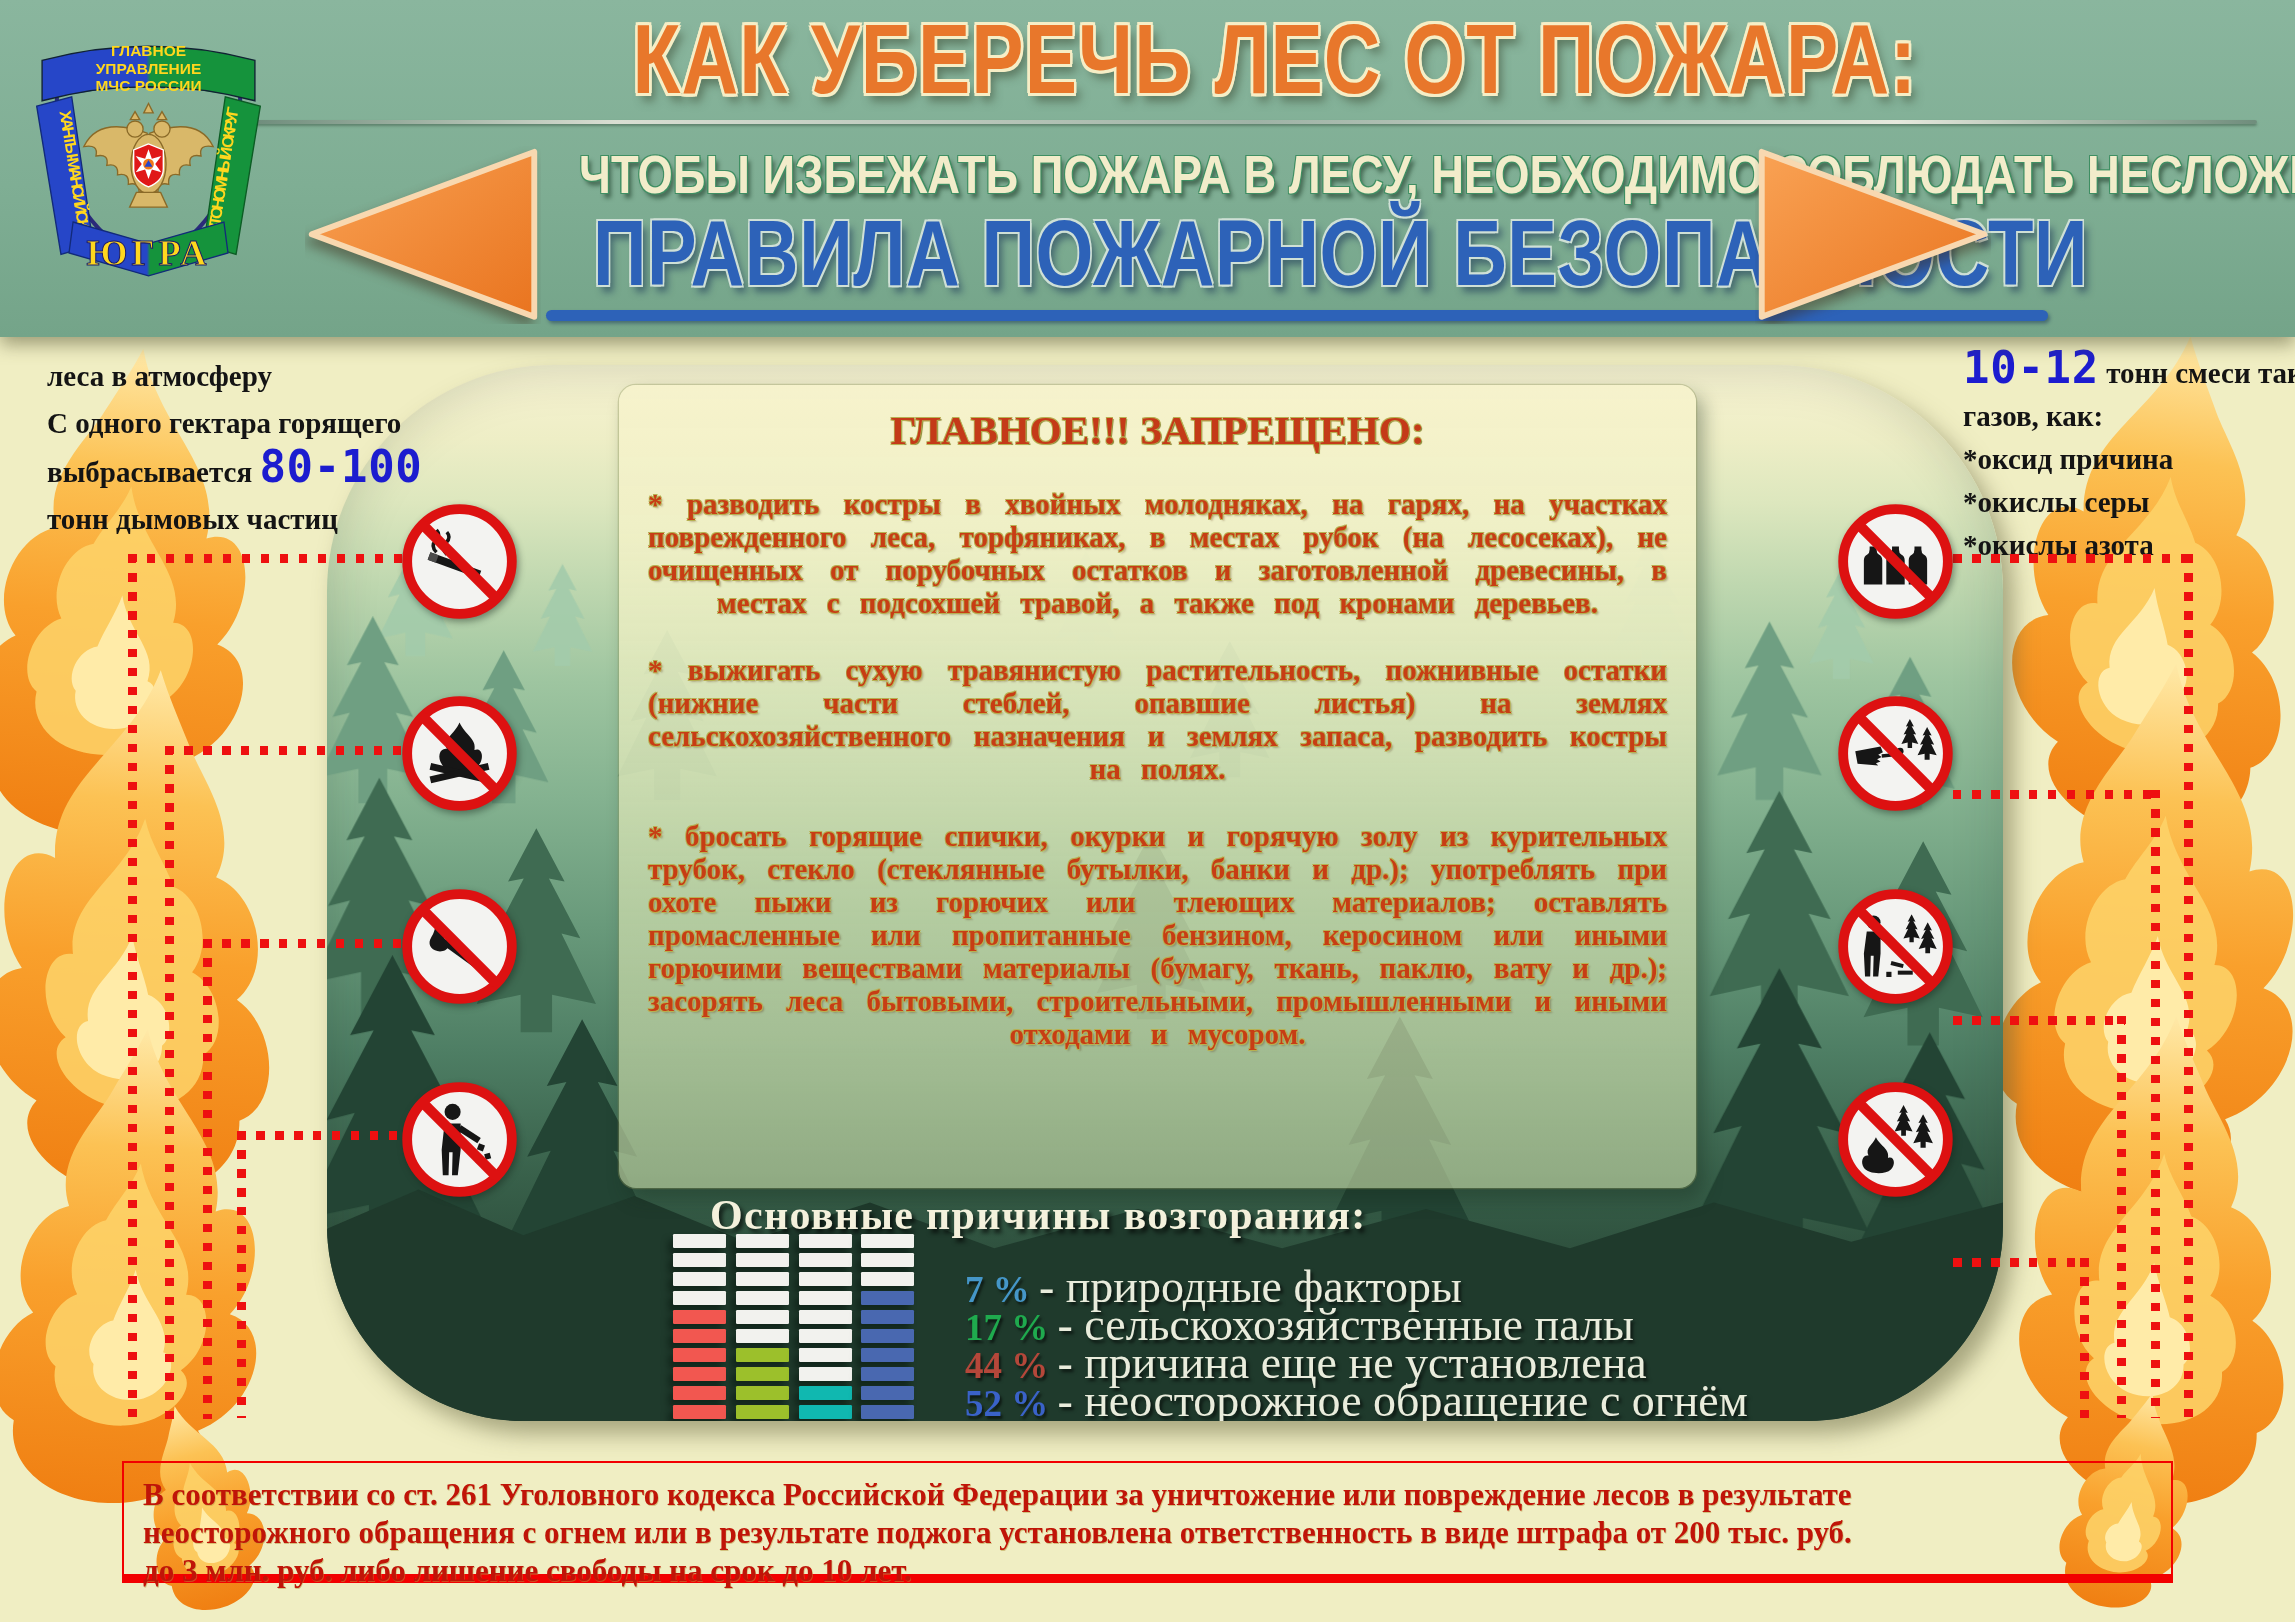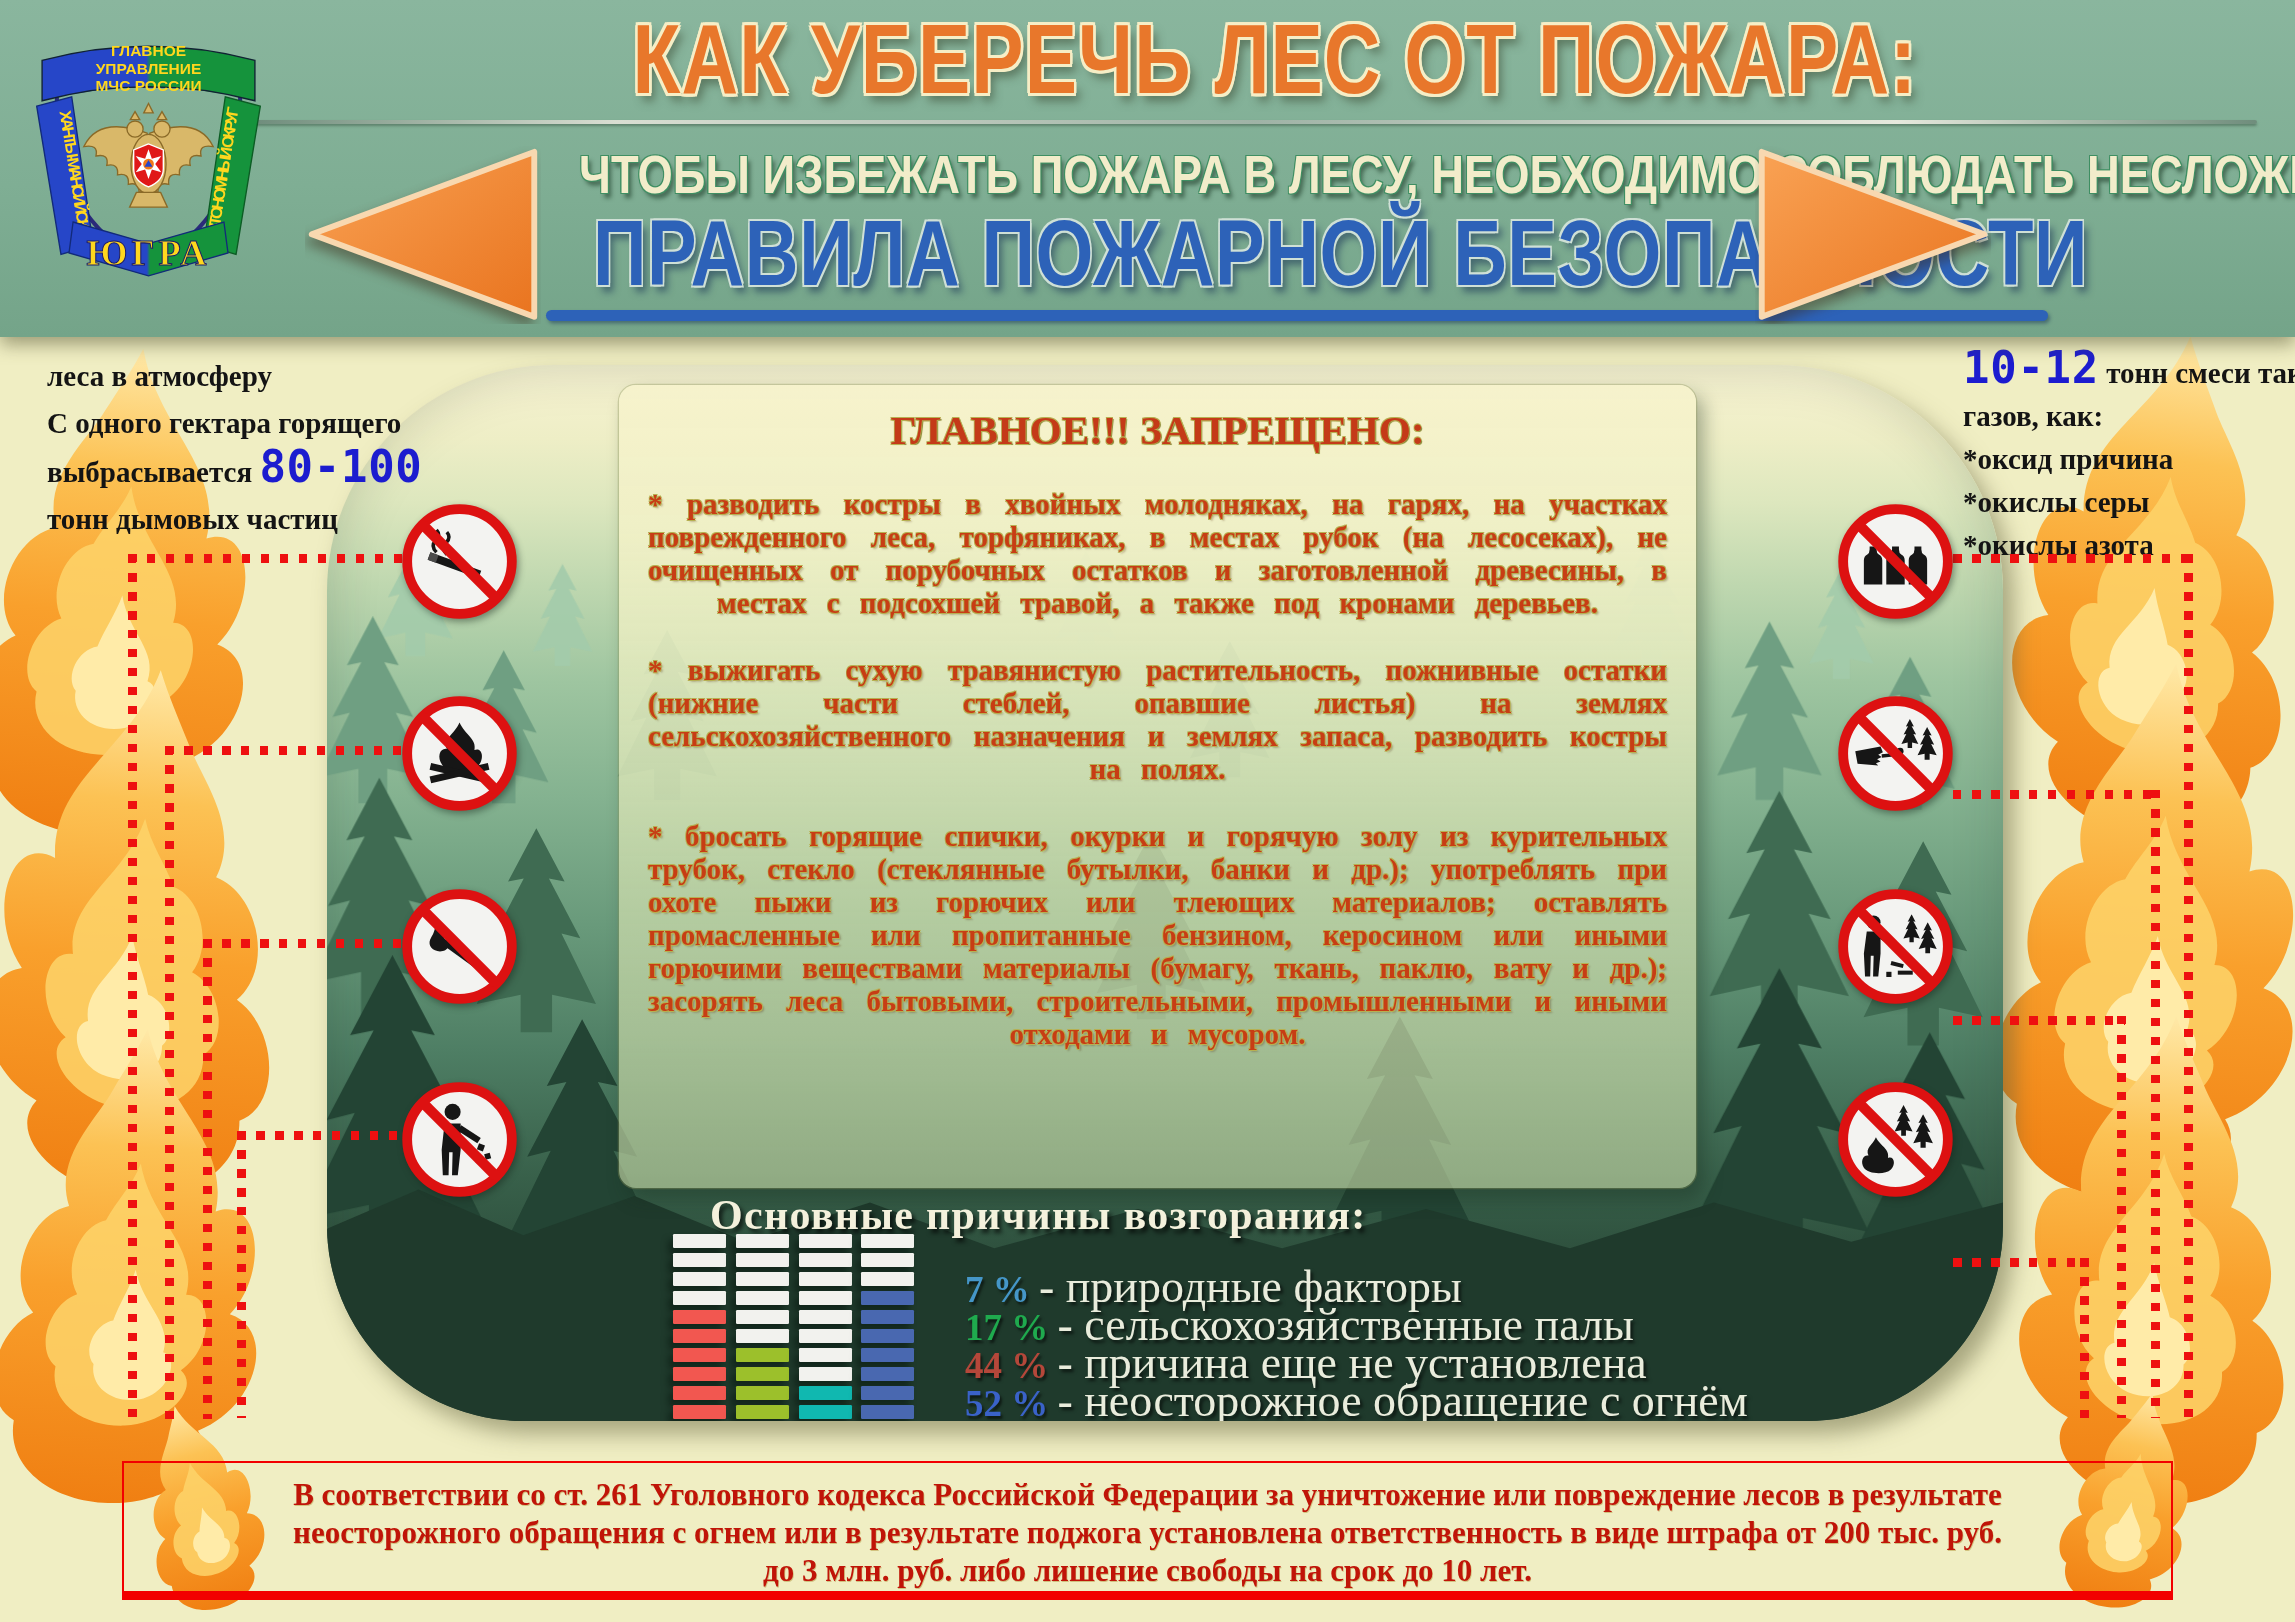--- a/index.html
+++ b/index.html
@@ -84,23 +84,23 @@
   .chart-col{display:flex;flex-direction:column;gap:4.6px;}
   .chart-block{width:53px;height:14.4px;border-radius:1.3px;
     box-shadow:-4.6px 5.9px 5.9px rgba(5,20,12,.5);}
   .legend{left:638px;top:895px;}
   .legend-row{display:flex;align-items:baseline;height:38px;white-space:nowrap;}
   .legend-value{font-weight:bold;font-size:37px;text-shadow:2px 2.6px 2.6px rgba(0,0,0,.55);}
   .legend-label{font-size:46px;color:#e9ecdc;margin-left:9.2px;
     text-shadow:2.6px 3.3px 3.3px rgba(0,0,0,.6);}
 
   
-  .legal-box{left:122px;top:1461px;width:2051px;height:139px;box-sizing:border-box;
+  .legal-box{left:122px;top:1461px;width:2051px;height:122px;box-sizing:border-box;
     border:2.6px solid #f20000;border-bottom:9.8px solid #f20000;z-index:6;
-    text-align:center;padding-top:13px;}
+    text-align:left;padding-top:13px;padding-left:19px;}
   .legal-line{font-weight:bold;font-size:31px;line-height:38px;color:#c01408;
     text-shadow:0.7px 0.7px 0 rgba(180,150,60,.5);}
 </style>
 </head>
 <body>
 
 <svg width="0" height="0" style="position:absolute">
   <defs>
     <linearGradient id="fgrad" x1="0" y1="1" x2="0" y2="0">
       <stop offset="0" stop-color="#f07f12"></stop>

